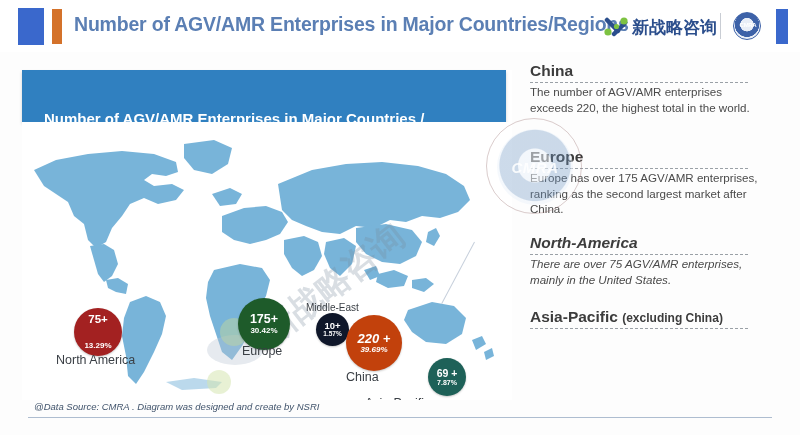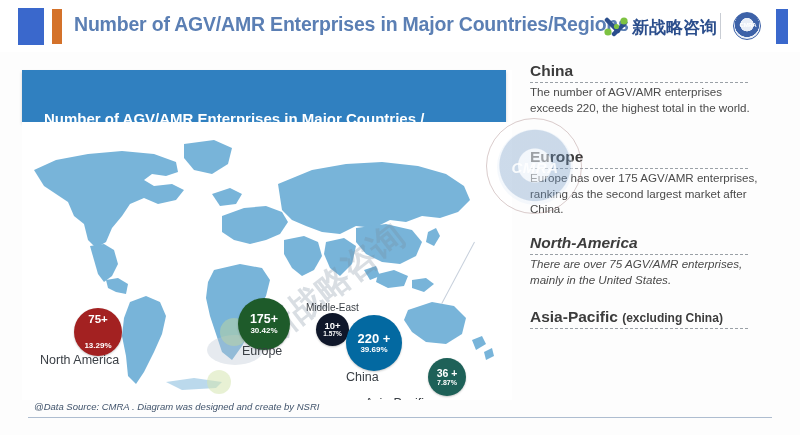--- a/index.html
+++ b/index.html
@@ -68,28 +68,28 @@
 
   .b-na   { left: 52px;  top: 186px; width: 48px;  height: 48px;  background: #A32121; }
   .b-na   .b-num { font-size: 11.5px; } .b-na .b-pct { font-size: 8px; margin-top: 17px; }
 
   .b-eu   { left: 216px; top: 176px; width: 52px;  height: 52px;  background: #1E5B2A; }
   .b-eu   .b-num { font-size: 12.5px; } .b-eu .b-pct { font-size: 8px; margin-top: 1px; }
 
   .b-me   { left: 294px; top: 191px; width: 33px;  height: 33px;  background: #0f172a; }
   .b-me   .b-num { font-size: 9.5px; } .b-me .b-pct { font-size: 6.5px; margin-top: 0px; }
 
-  .b-cn   { left: 324px; top: 193px; width: 56px;  height: 56px;  background: #0369a1; }
+  .b-cn   { left: 324px; top: 193px; width: 56px;  height: 56px;  background: #c2410c; font-style: italic; }
   .b-cn   .b-num { font-size: 13px; } .b-cn .b-pct { font-size: 8px; margin-top: 1px; }
 
   .b-ap   { left: 406px; top: 236px; width: 38px;  height: 38px;  background: #1E6158; }
   .b-ap   .b-num { font-size: 10.5px; } .b-ap .b-pct { font-size: 7px; margin-top: 0px; }
 
   .maplabel { position: absolute; color: #3A3F45; font-size: 12.5px; white-space: nowrap; }
-  .lbl-na { left: 18px;  top: 231px; text-align: center; }
+  .lbl-na { left: 34px;  top: 231px; text-align: center; }
   .lbl-eu { left: 220px; top: 222px; }
   .lbl-me { left: 284px; top: 180px; font-size: 10px; }
   .lbl-cn { left: 324px; top: 248px; }
   .lbl-ap { left: 343px; top: 274px; line-height: 15px; }
 
   
   .blob { position: absolute; border-radius: 50%; }
   .blob1 { left: 198px; top: 196px; width: 28px; height: 28px; background: rgba(190,214,160,0.5); }
   .blob2 { left: 185px; top: 248px; width: 24px; height: 24px; background: rgba(214,229,176,0.55); }
   .blob3 { left: 185px; top: 213px; width: 56px; height: 30px; background: rgba(190,200,214,0.38); }
@@ -237,21 +237,21 @@
       </div>
       <div class="bubble b-me">
         <span class="b-num">10+</span>
         <span class="b-pct">1.57%</span>
       </div>
       <div class="bubble b-cn">
         <span class="b-num">220 +</span>
         <span class="b-pct">39.69%</span>
       </div>
       <div class="bubble b-ap">
-        <span class="b-num">36 +</span>
+        <span class="b-num">69 +</span>
         <span class="b-pct">7.87%</span>
       </div>
 
       <div class="maplabel lbl-na">North America</div>
       <div class="maplabel lbl-eu">Europe</div>
       <div class="maplabel lbl-me">Middle-East</div>
       <div class="maplabel lbl-cn">China</div>
       <div class="maplabel lbl-ap" style="white-space:pre;">Asia-Pacific
 (not including China)</div>
     </div>

